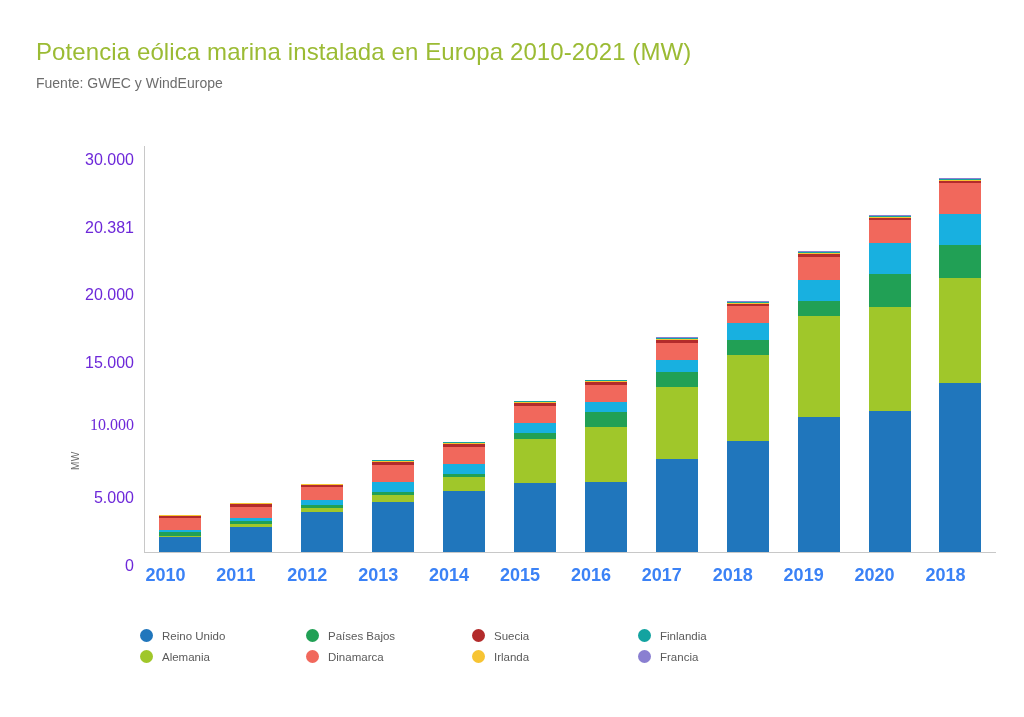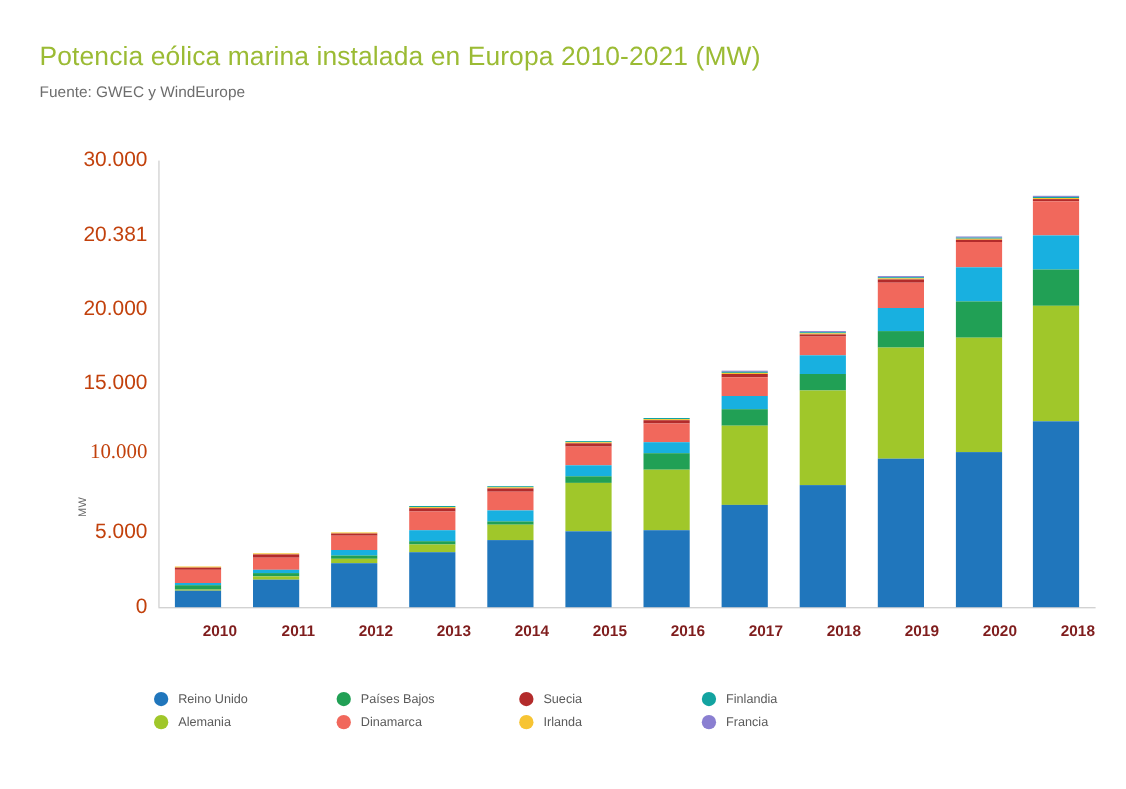--- a/index.html
+++ b/index.html
@@ -40,23 +40,24 @@
     font-size:10px;color:#6d6d6d;
     transform:rotate(-90deg);
     transform-origin:left top;
     letter-spacing:.3px;
   }
   .y-labels{
     position:absolute;left:0;top:0;width:98px;height:412px;
   }
   .y-label{
     position:absolute;right:0;
-    font-size:19px;color:#c2410c;
+    font-size:16px;color:#6d28d9;
     transform:translateY(-50%);
     white-space:nowrap;
+    margin-top:14px;
   }
   .axis-line-y{
     position:absolute;left:108px;top:6px;
     width:1px;height:406px;background:#c8c8c8;
   }
   .axis-line-x{
     position:absolute;left:108px;top:412px;
     width:852px;height:1px;background:#c8c8c8;
   }
   .bars{
@@ -80,22 +81,22 @@
     display:flex;
     flex-direction:column-reverse;
   }
   .seg{width:100%;}
   .x-labels{
     position:absolute;left:109px;top:418px;
     width:851px;height:26px;
     display:flex;justify-content:space-around;
   }
   .x-label{
-    width:70px;text-align:right;
-    font-size:14px;color:#7f1d1d;
+    width:70px;text-align:left;
+    font-size:18px;color:#3b82f6;
     font-weight:bold;
     padding-top:7px;
   }
 
   
   .legend{
     position:absolute;left:140px;top:625px;
     width:830px;
     display:grid;
     grid-template-columns:repeat(5,1fr);

